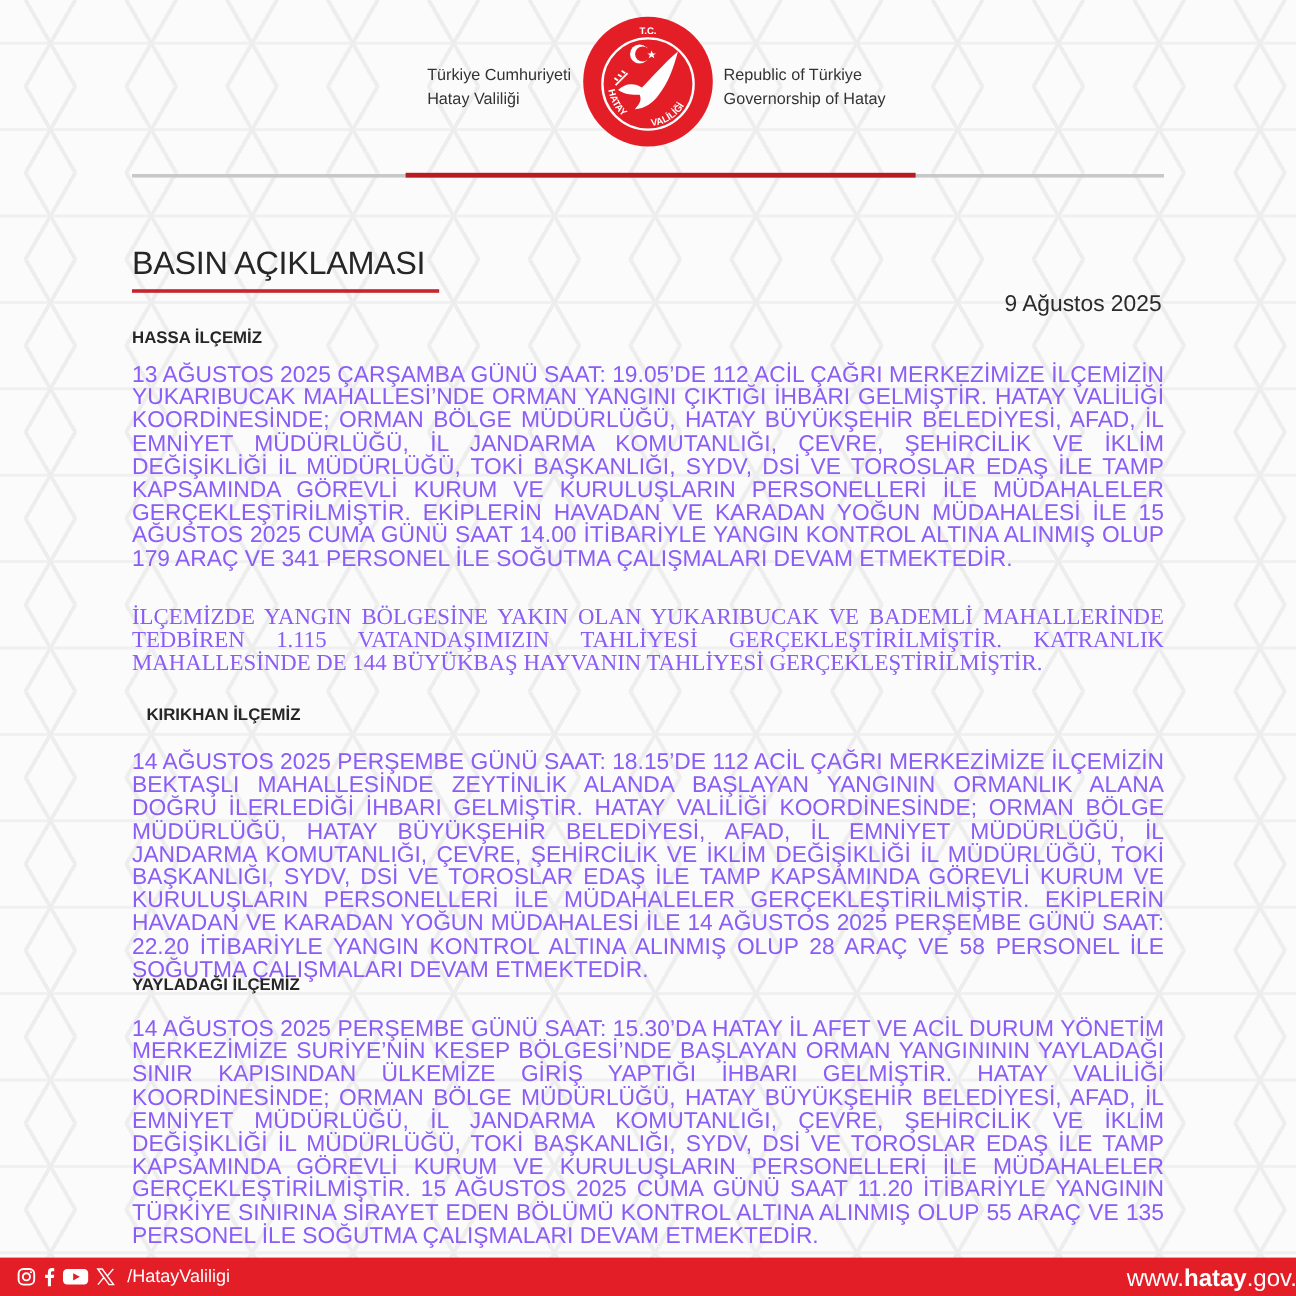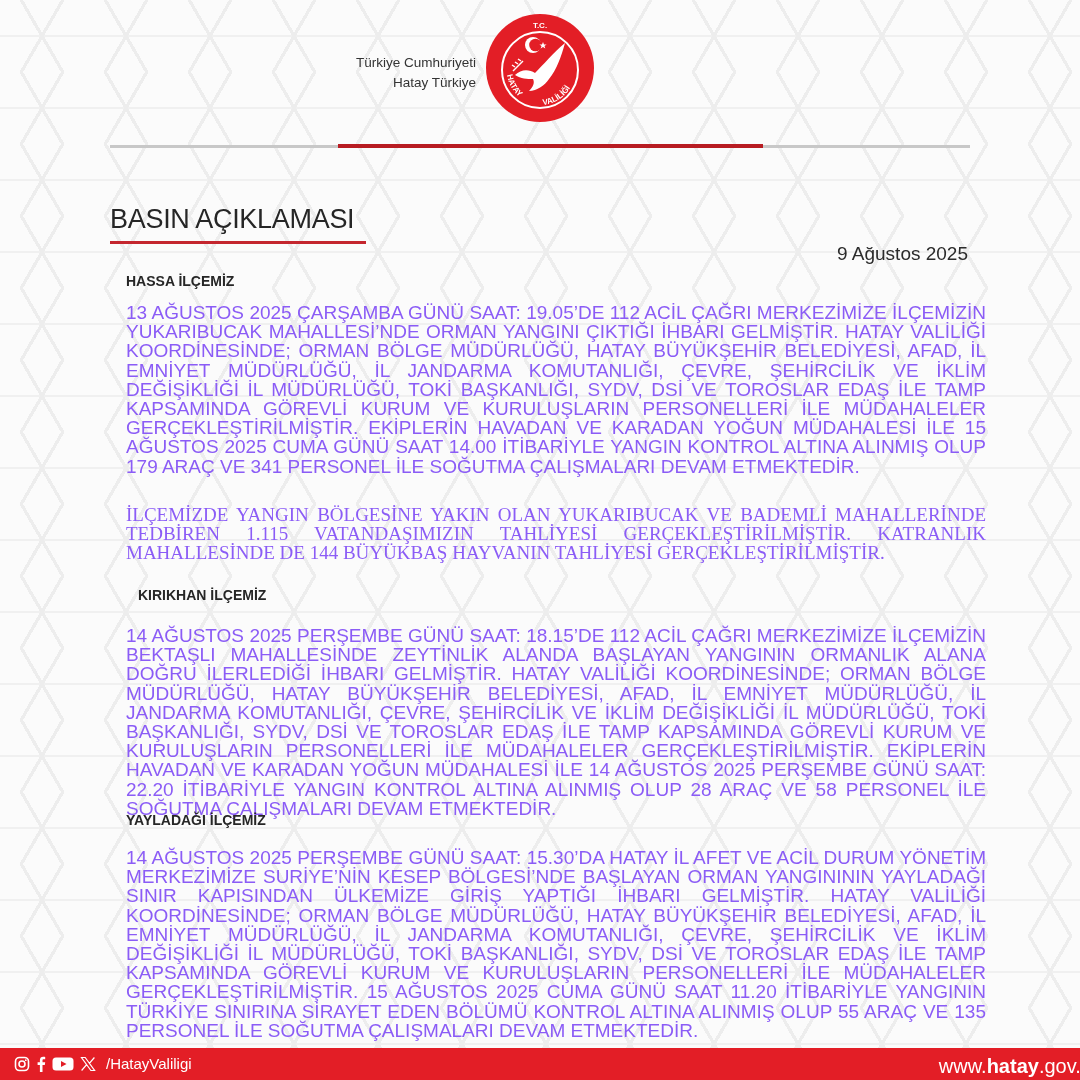--- a/index.html
+++ b/index.html
@@ -16,21 +16,21 @@
       linear-gradient(-60deg, transparent 48.5%, #ececec 48.5%, #ececec 51.5%, transparent 51.5%),
       linear-gradient(0deg, transparent 48.5%, #efefef 48.5%, #efefef 51.5%, transparent 51.5%);
     background-size: 84px 72px;
     opacity: 0.9;
   }
   .page { position: relative; z-index: 1; width: 1080px; height: 1080px; }
 
   
   .header { position: absolute; top: 0; left: 0; width: 1080px; height: 140px; }
   .hdr-left {
-    position: absolute; right: 604px; top: 53px; text-align: right;
+    position: absolute; right: 604px; top: 53px; 
     font-size: 13.5px; line-height: 20px; color: #333;
   }
   .hdr-right {
     position: absolute; left: 603px; top: 53px; text-align: left;
     font-size: 13.5px; line-height: 20px; color: #333;
   }
   .emblem {
     position: absolute; left: 485px; top: 13px; width: 110px; height: 110px;
   }
   .rule {
@@ -46,21 +46,21 @@
     font-size: 27px; font-weight: normal; letter-spacing: -0.3px; color: #262626;
   }
   .title-underline {
     position: absolute; left: 110px; top: 241px; width: 256px; height: 3px; background: #c4262e;
   }
   .date {
     position: absolute; right: 112px; top: 243px;
     font-size: 19px; color: #2b2b2b;
   }
 
-  .content { position: absolute; left: 110px; width: 860px; margin-left: 16px; }
+  .content { position: absolute; left: 110px; width: 860px; }
   .section-title {
     font-size: 14px; font-weight: bold; color: #262626; margin: 0;
   }
   .para {
     font-size: 19px; line-height: 19.2px; text-align: justify; margin: 0;
     color: #8b5cf6; font-weight: 500;
   }
 
   
   .footer {
@@ -80,21 +80,21 @@
 </head>
 <body>
 
 <div class="bg-pattern"></div>
 
 <div class="page">
 
   <div class="header">
     <div class="hdr-left">
       <div>Türkiye Cumhuriyeti</div>
-      <div>Hatay Türkiye</div>
+      <div>Hatay Valiliği</div>
     </div>
 
     <svg class="emblem" viewBox="0 0 110 110">
       <defs>
         <path id="arcL" d="M 22 62 A 36 36 0 0 0 52 92"></path>
         <path id="arcR" d="M 58 92 A 36 36 0 0 0 90 62"></path>
       </defs>
       <circle cx="55" cy="55" r="54" fill="#e31e26"></circle>
       <circle cx="55" cy="57" r="38" fill="none" stroke="#fff" stroke-width="2"></circle>
       <text x="55" y="15" text-anchor="middle" font-size="8" fill="#fff" font-family="Liberation Sans, sans-serif" font-weight="bold">T.C.</text>
@@ -108,20 +108,24 @@
       <path d="M 28 58 L 38 48" stroke="#fff" stroke-width="1.5"></path>
       <path d="M 30 54 l -3 -2 M 33 51 l -3 -2 M 36 48 l -3 -2" stroke="#fff" stroke-width="1.5"></path>
       <text font-size="8" fill="#fff" font-family="Liberation Sans, sans-serif" font-weight="bold">
         <textPath href="#arcL">HATAY</textPath>
       </text>
       <text font-size="8" fill="#fff" font-family="Liberation Sans, sans-serif" font-weight="bold">
         <textPath href="#arcR">VALİLİĞİ</textPath>
       </text>
     </svg>
 
+    <div class="hdr-right">
+      <div>Republic of Türkiye</div>
+      <div>Governorship of Hatay</div>
+    </div>
 
     <div class="rule"></div>
     <div class="rule-red"></div>
   </div>
 
   <h1 class="title" style="margin:0;">BASIN AÇIKLAMASI</h1>
   <div class="title-underline"></div>
   <div class="date">9 Ağustos 2025</div>
 
   <div class="content" style="top:273px;">

